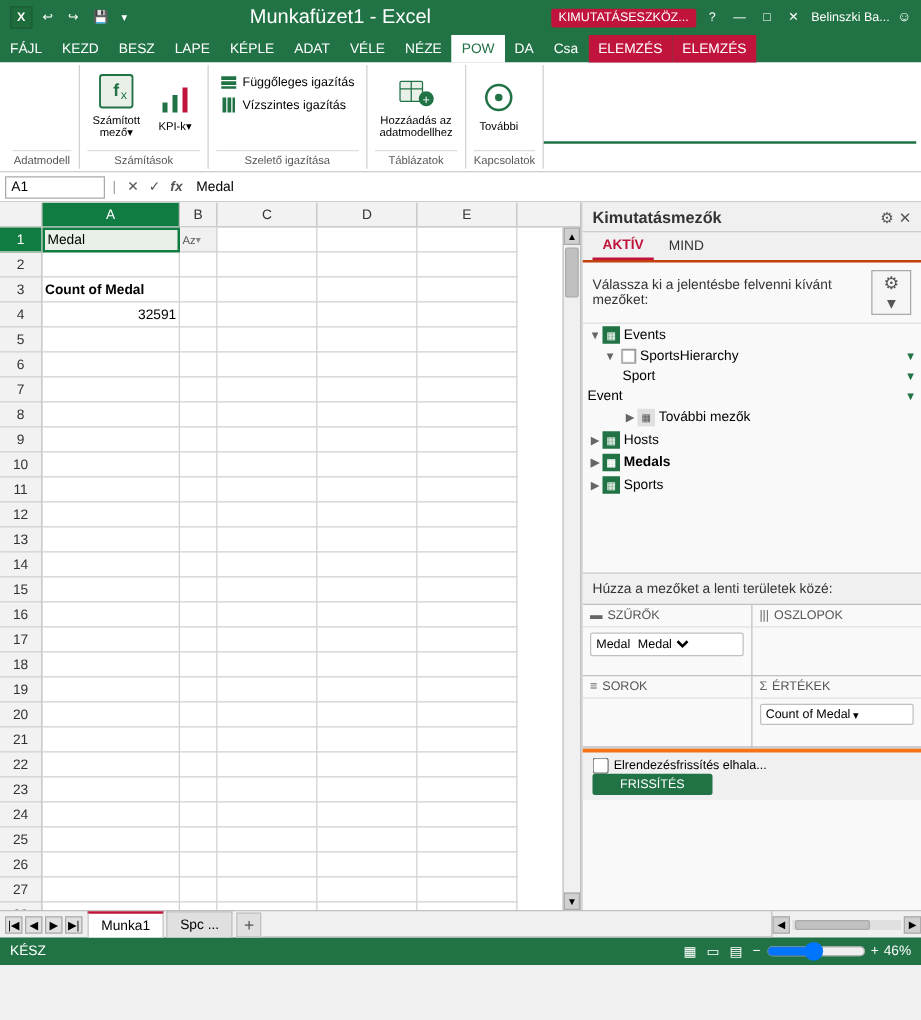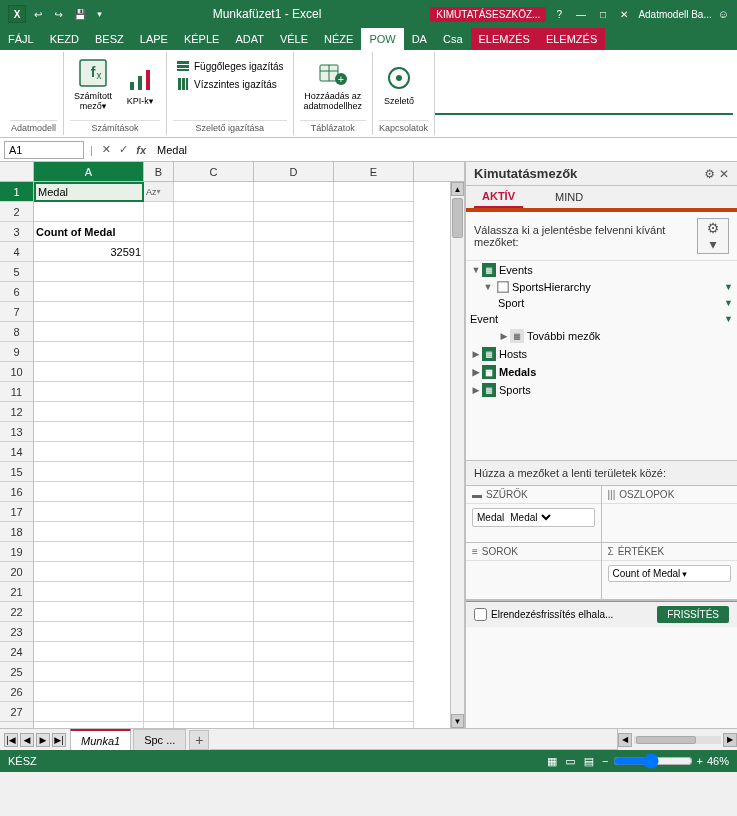--- a/index.html
+++ b/index.html
@@ -9,21 +9,21 @@
     .title-bar {
       background: #217346;
       color: white;
       height: 28px;
       display: flex;
       align-items: center;
       padding: 0 8px;
       justify-content: space-between;
     }
     .title-bar-left { display: flex; align-items: center; gap: 4px; }
-    .title-bar-center { font-size: 12px; }
+    .title-bar-center { font-size: 16px; }
     .title-bar-right { display: flex; align-items: center; gap: 6px; }
     .excel-icon { width: 18px; height: 18px; background: #1e6b3c; border: 1px solid #1a5c33; display: flex; align-items: center; justify-content: center; font-size: 10px; font-weight: bold; color: white; }
     .qat-btn { background: transparent; border: none; color: white; cursor: pointer; padding: 2px 4px; font-size: 10px; }
 
     
     .pink-tab {
       background: #c0143c;
       color: white;
       padding: 2px 6px;
       font-size: 10px;
@@ -288,23 +288,23 @@
       align-items: center;
       justify-content: space-between;
     }
     .panel-title { font-size: 13px; font-weight: bold; color: #333; }
     .panel-header-icons { display: flex; gap: 4px; }
     .panel-header-icon { cursor: pointer; font-size: 12px; color: #555; border: none; background: transparent; }
 
     .panel-tabs {
       display: flex;
       background: #f0f0f0;
-      border-bottom: 4px solid #c2410c;
+      border-bottom: 2px solid #c2410c;
       padding: 0 8px;
-      gap: 24px;
+      gap: 4px;
     }
     .panel-tab {
       padding: 4px 8px;
       font-size: 11px;
       cursor: pointer;
       border: none;
       background: transparent;
       color: #333;
     }
     .panel-tab.active {
@@ -398,31 +398,32 @@
       font-size: 10px;
       display: flex;
       align-items: center;
       gap: 2px;
       border-radius: 2px;
     }
 
     .panel-footer {
       padding: 4px 8px;
       display: flex;
-      align-items: center;
+      align-items: flex-start;
       justify-content: space-between;
-      border-top: 1px solid #f97316;
+      border-top: 3px solid #f97316;
       background: #f0f0f0;
+      flex-direction: column;
     }
     .defer-checkbox { display: flex; align-items: center; gap: 4px; font-size: 10px; }
     .refresh-btn {
       background: #217346;
       color: white;
       border: none;
-      padding: 3px 10px;
+      padding: 3px 22px;
       font-size: 10px;
       cursor: pointer;
       border-radius: 2px;
     }
     .sheet-nav {
       display: flex;
       align-items: center;
       padding: 0 4px;
       gap: 2px;
     }
@@ -449,21 +450,20 @@
       align-items: center;
       cursor: pointer;
       border: 1px solid #c0c0c0;
       border-bottom: none;
       background: #e0e0e0;
       margin-right: 2px;
     }
     .sheet-tab.active {
       background: white;
       border-top: 2px solid #c0143c;
-      font-style: italic;
     }
     .sheet-tab-add {
       width: 20px;
       height: 20px;
       display: flex;
       align-items: center;
       justify-content: center;
       cursor: pointer;
       font-size: 14px;
       color: #555;
@@ -535,21 +535,21 @@
     <button class="qat-btn">💾</button>
     <span style="color:white;font-size:9px;padding:0 2px">▾</span>
   </div>
   <div class="title-bar-center">Munkafüzet1 - Excel</div>
   <div class="title-bar-right">
     <span class="pink-tab">KIMUTATÁSESZKÖZ...</span>
     <button class="qat-btn">?</button>
     <button class="qat-btn">—</button>
     <button class="qat-btn">□</button>
     <button class="qat-btn">✕</button>
-    <span style="font-size:10px">Adatmodell Ba...</span>
+    <span style="font-size:10px">Belinszki Ba...</span>
     <span>☺</span>
   </div>
 </div>
 
 <div class="ribbon">
   <button class="ribbon-tab">FÁJL</button>
   <button class="ribbon-tab">KEZD</button>
   <button class="ribbon-tab">BESZ</button>
   <button class="ribbon-tab">LAPE</button>
   <button class="ribbon-tab">KÉPLE</button>
@@ -637,21 +637,21 @@
 
   <div class="ribbon-group">
     <div class="ribbon-group-items">
       <button class="ribbon-btn">
         <div class="ribbon-icon">
           <svg width="32" height="32" viewBox="0 0 32 32">
             <circle cx="16" cy="16" r="10" fill="none" stroke="#217346" stroke-width="2"></circle>
             <circle cx="16" cy="16" r="3" fill="#217346"></circle>
           </svg>
         </div>
-        <span style="font-size:9px">Szelető</span>
+        <span style="font-size:9px">További</span>
       </button>
     </div>
     <div class="ribbon-group-label">Kapcsolatok</div>
   </div>
 
   <div style="flex:1;border-bottom:2px solid #217346;align-self:flex-end;height:2px;margin-bottom:20px"></div>
 </div>
 
 <div class="formula-bar">
   <input class="name-box" value="A1" readonly="" style="">

